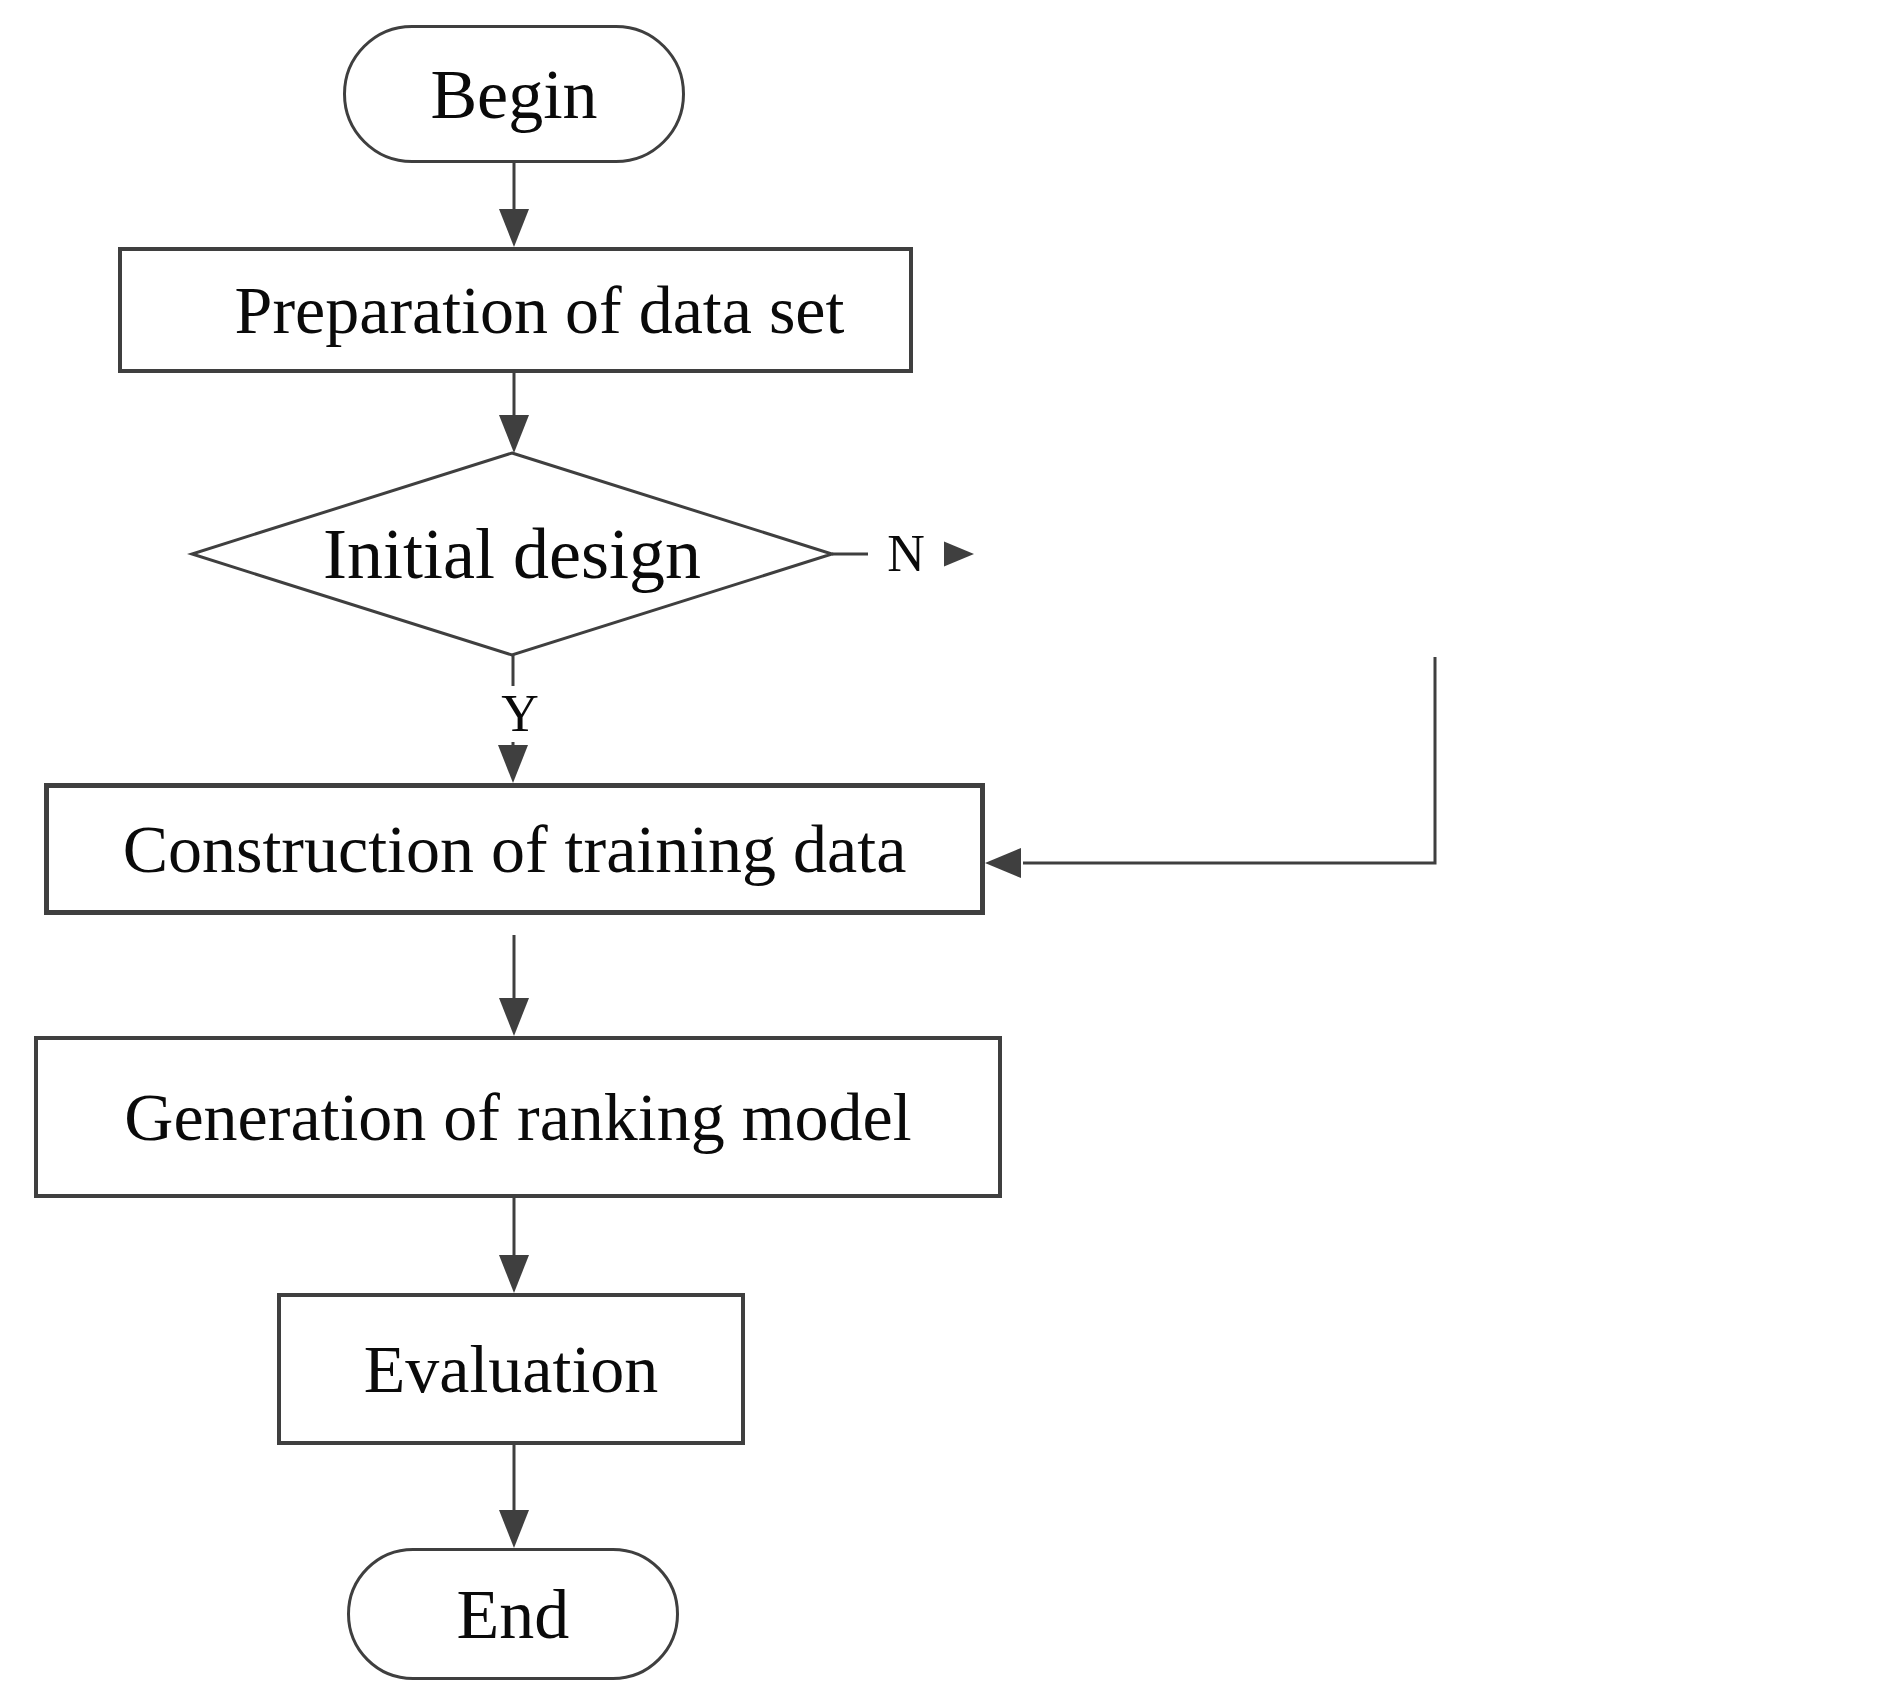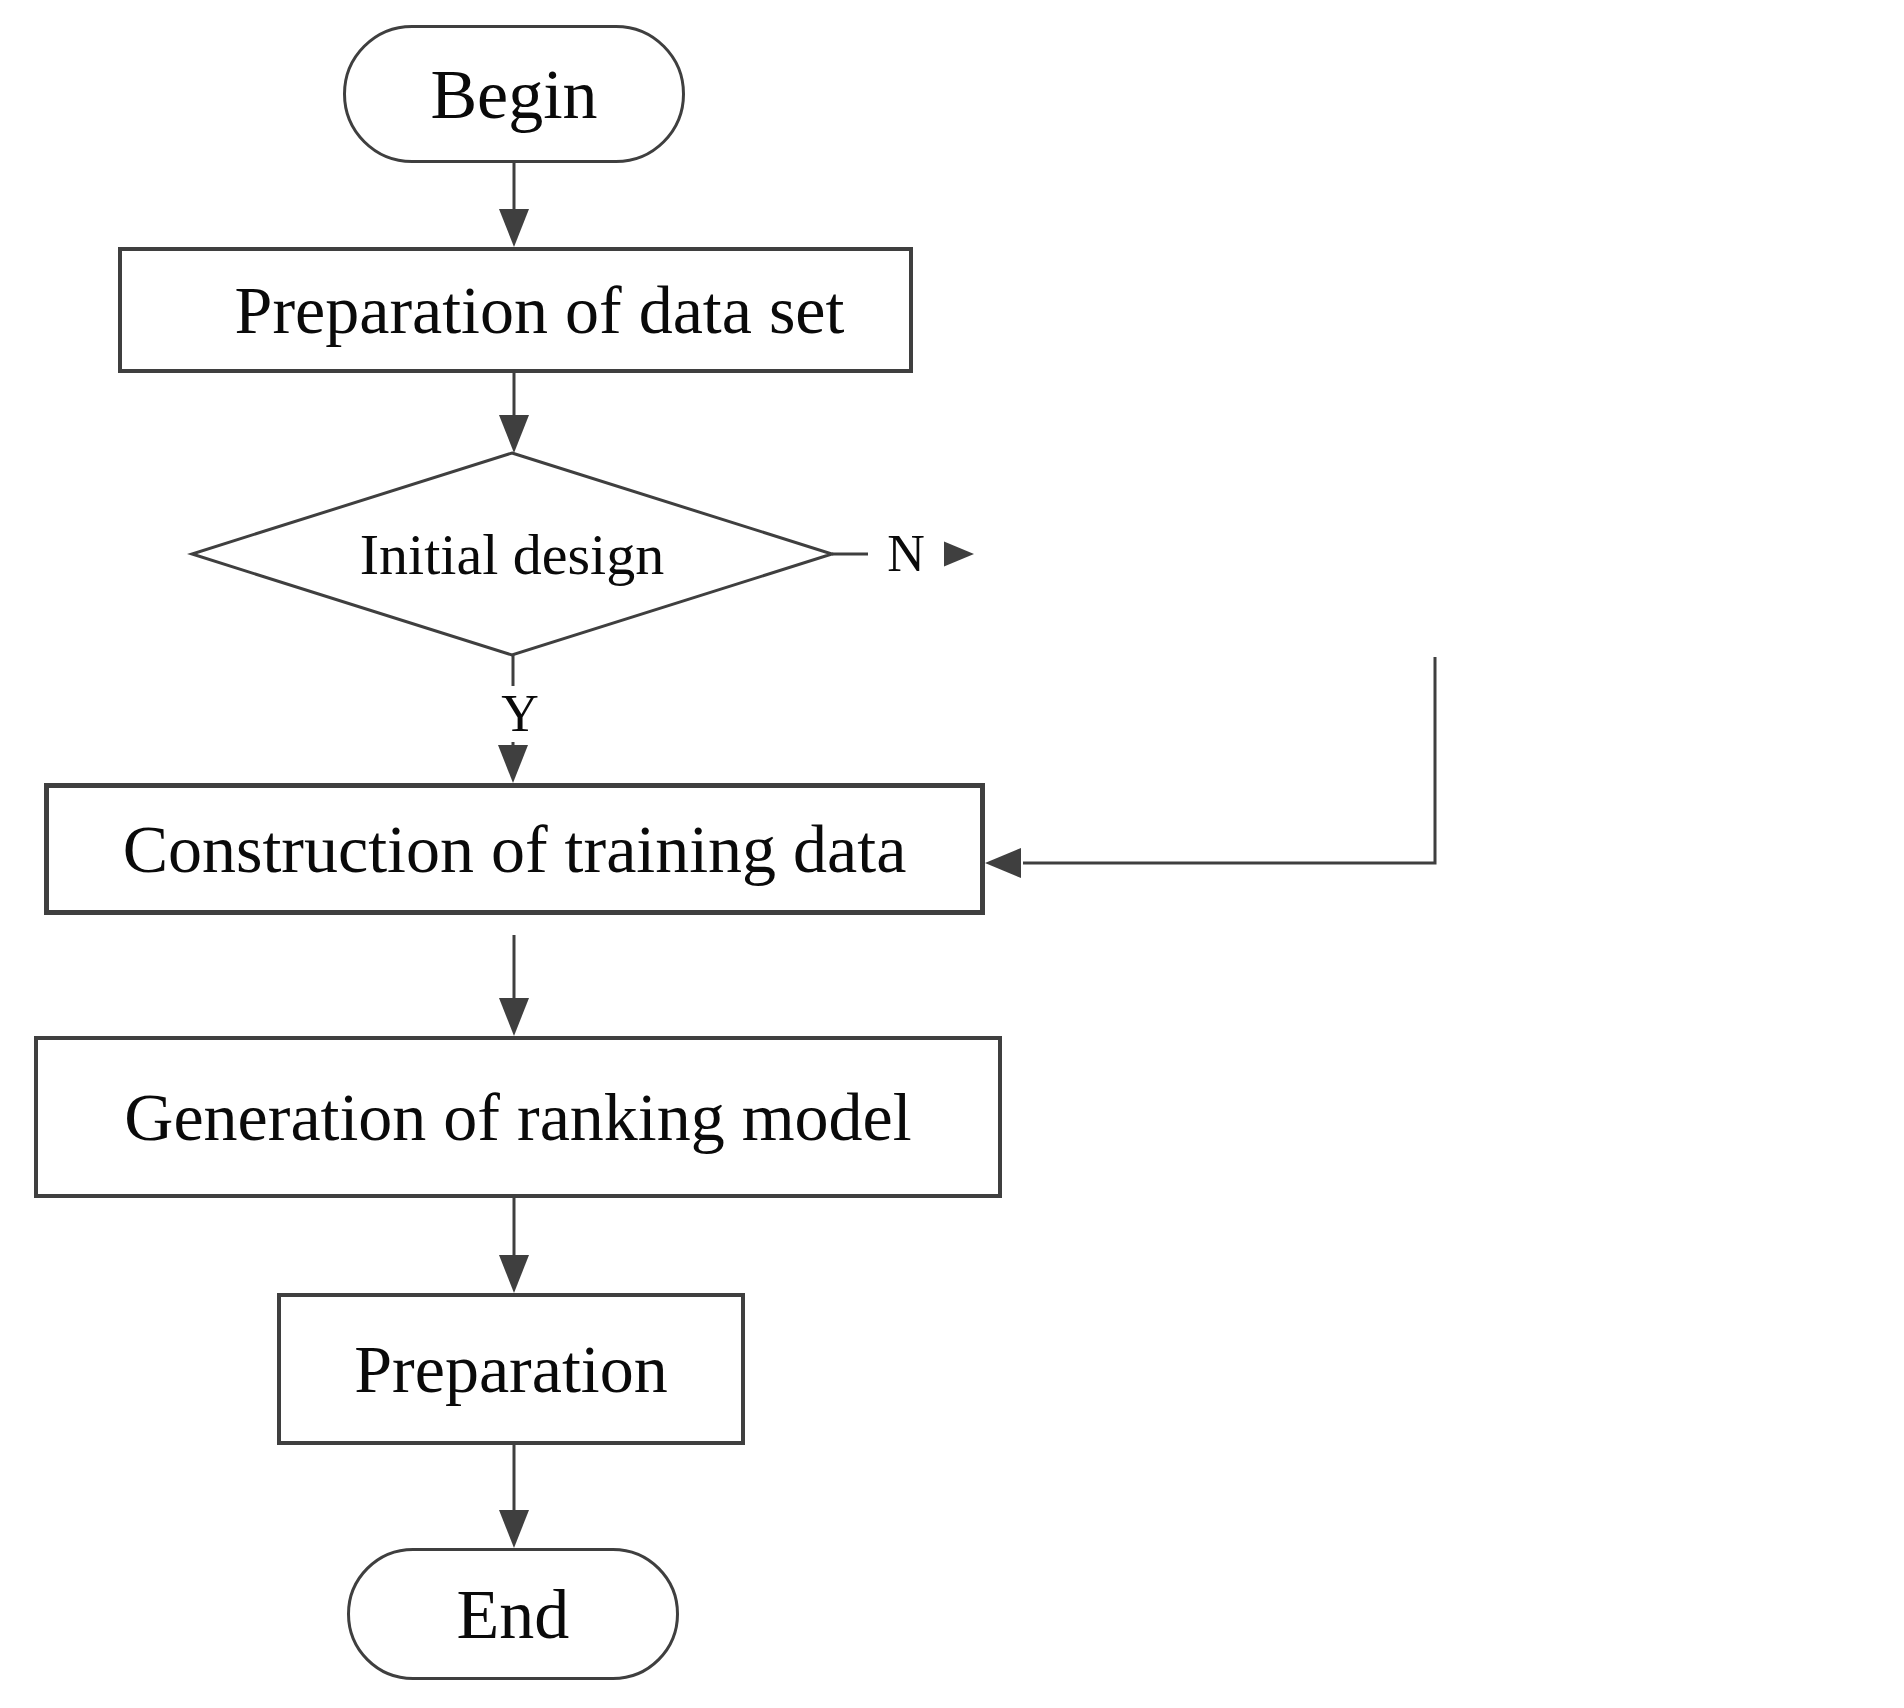--- a/index.html
+++ b/index.html
@@ -44,21 +44,21 @@
   }
   .decision-label {
     position: absolute;
     box-sizing: border-box;
     display: flex;
     align-items: center;
     justify-content: center;
     text-align: center;
     background: transparent;
     z-index: 3;
-    font-size: 58px;
+    font-size: 72px;
   }
   .multiline {
     white-space: pre-line;
     line-height: 1.42;
   }
   .branch-label {
     position: absolute;
     z-index: 3;
     background: #ffffff;
     font-size: 52px;
@@ -110,21 +110,21 @@
 
   <div class="node process" id="node-preparation">Preparation of data set</div>
 
   <div class="decision-label" id="label-decision">Initial design</div>
 
 
   <div class="node process" id="node-construction">Construction of training data</div>
 
   <div class="node process" id="node-generation">Generation of ranking model</div>
 
-  <div class="node process" id="node-evaluation">Preparation</div>
+  <div class="node process" id="node-evaluation">Evaluation</div>
 
   <div class="node terminal" id="node-end">End</div>
 
   <div class="branch-label" id="label-yes">Y</div>
 
   <div class="branch-label" id="label-no">N</div>
 
 </div>
 
 </body></html>

